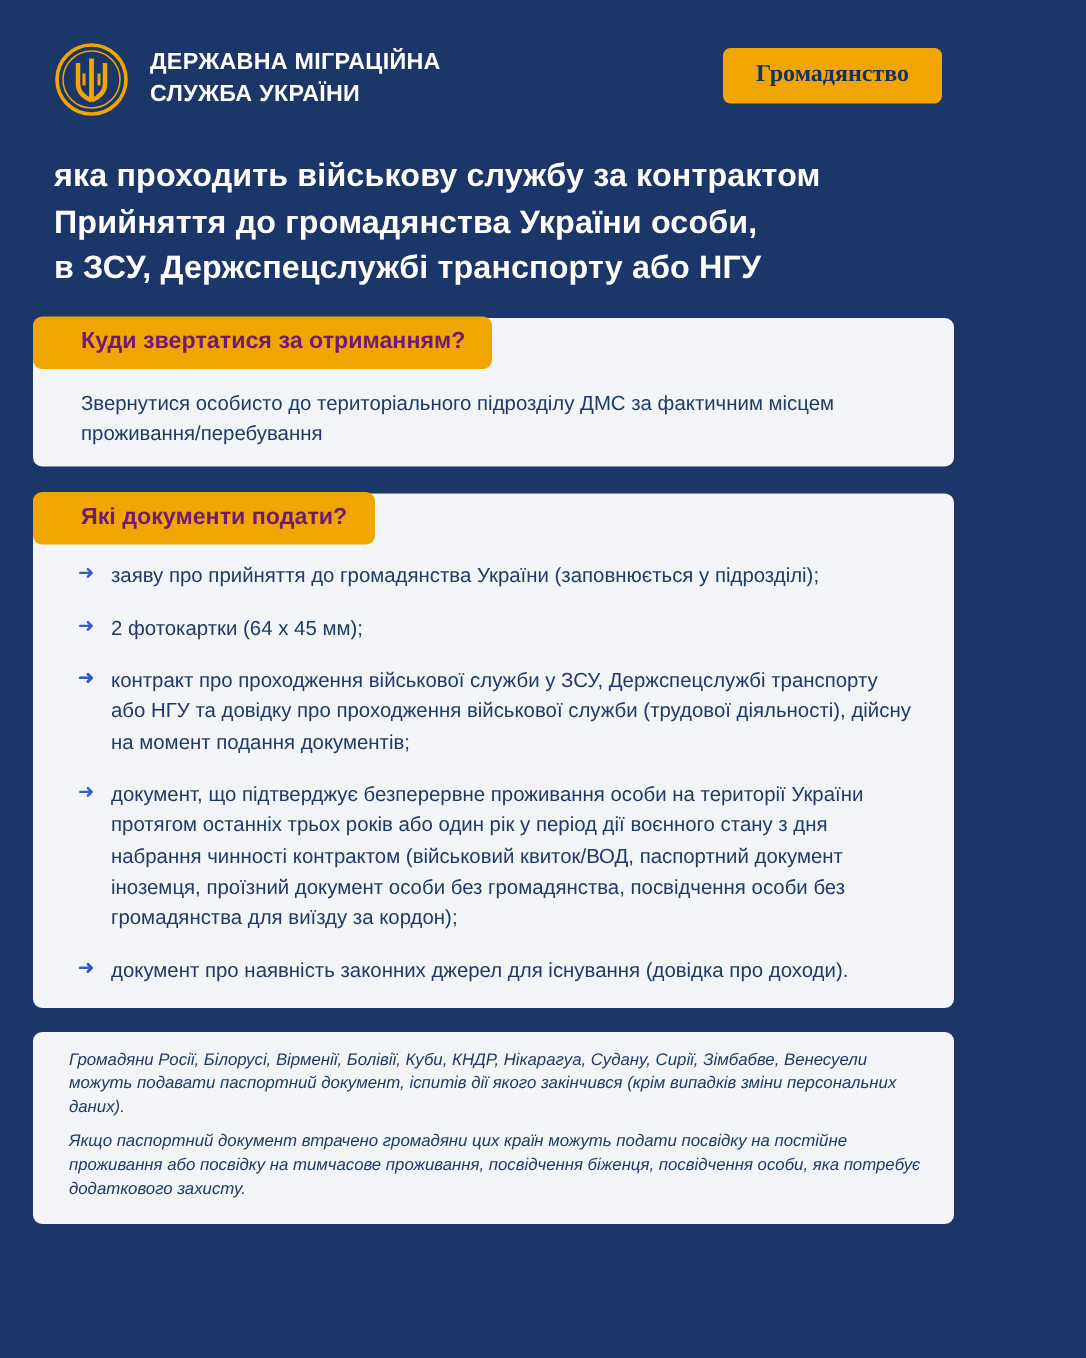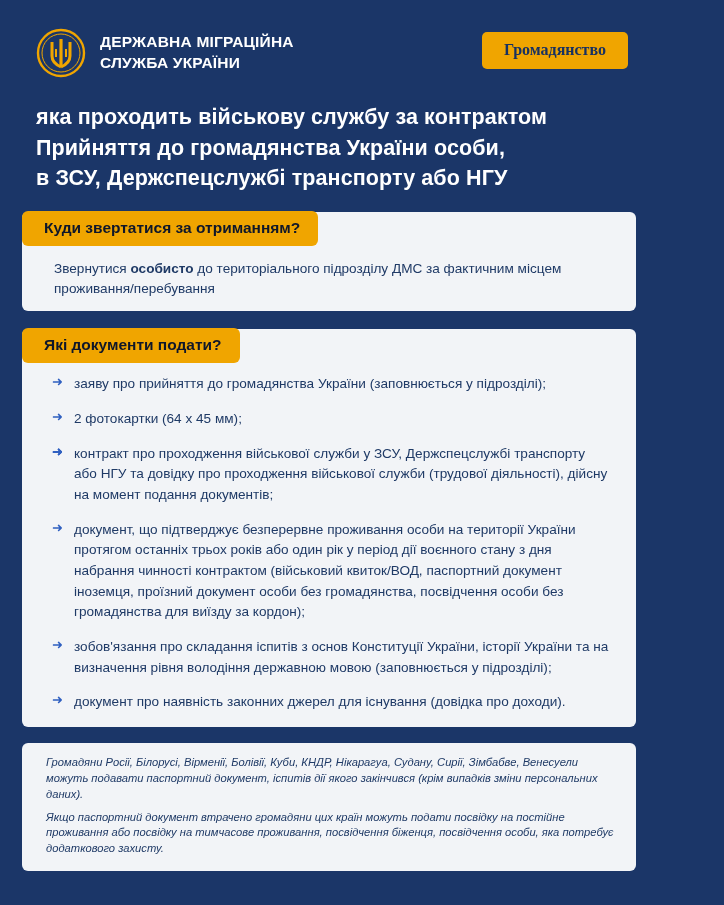--- a/index.html
+++ b/index.html
@@ -74,37 +74,37 @@
   .section {
     margin-top: 18px;
     background: #f2f4f7;
     border-radius: 6px;
     padding: 0 0 12px 0;
     position: relative;
   }
   .section-tab {
     display: inline-block;
     background: #f0a500;
-    color: #0f172a;
+    color: #701a75;
     font-size: 15.5px;
     font-weight: bold;
-    padding: 8px 18px 9px 22px;
+    padding: 8px 18px 9px 32px;
     border-radius: 6px;
     position: relative;
     top: -1px;
     left: 0;
   }
   .section-body {
     padding: 12px 24px 0 32px;
     color: #1f3a66;
     font-size: 13.6px;
     line-height: 1.5;
   }
   .section-body b {
-    font-weight: bold;
+    font-weight: normal;
   }
 
   
   ul.doc-list {
     list-style: none;
     margin: 10px 0 0 0;
     padding: 0 26px 0 30px;
   }
   ul.doc-list li {
     position: relative;
@@ -206,21 +206,20 @@
       <li>
         <span class="arrow">➜</span>
         <span>контракт про проходження військової служби у ЗСУ, Держспецслужбі транспорту або НГУ та довідку про проходження військової служби (трудової діяльності), дійсну на момент подання документів;</span>
       </li>
       <li>
         <span class="arrow">➜</span>
         <span>документ, що підтверджує безперервне проживання особи на території України протягом останніх трьох років або один рік у період дії воєнного стану з дня набрання чинності контрактом (військовий квиток/ВОД, паспортний документ іноземця, проїзний документ особи без громадянства, посвідчення особи без громадянства для виїзду за кордон);</span>
       </li>
       <li>
         <span class="arrow">➜</span>
-        <span>зобов'язання про складання іспитів з основ Конституції України, історії України та на визначення рівня володіння державною мовою  (заповнюється у підрозділі);</span>
       </li>
       <li>
         <span class="arrow">➜</span>
         <span>документ про наявність законних джерел для існування (довідка про доходи).</span>
       </li>
     </ul>
   </div>
 
   <div class="footnote">
     <p>Громадяни Росії, Білорусі, Вірменії, Болівії, Куби, КНДР, Нікарагуа, Судану, Сирії, Зімбабве, Венесуели можуть подавати паспортний документ, іспитів дії якого закінчився (крім випадків зміни персональних даних).</p>

